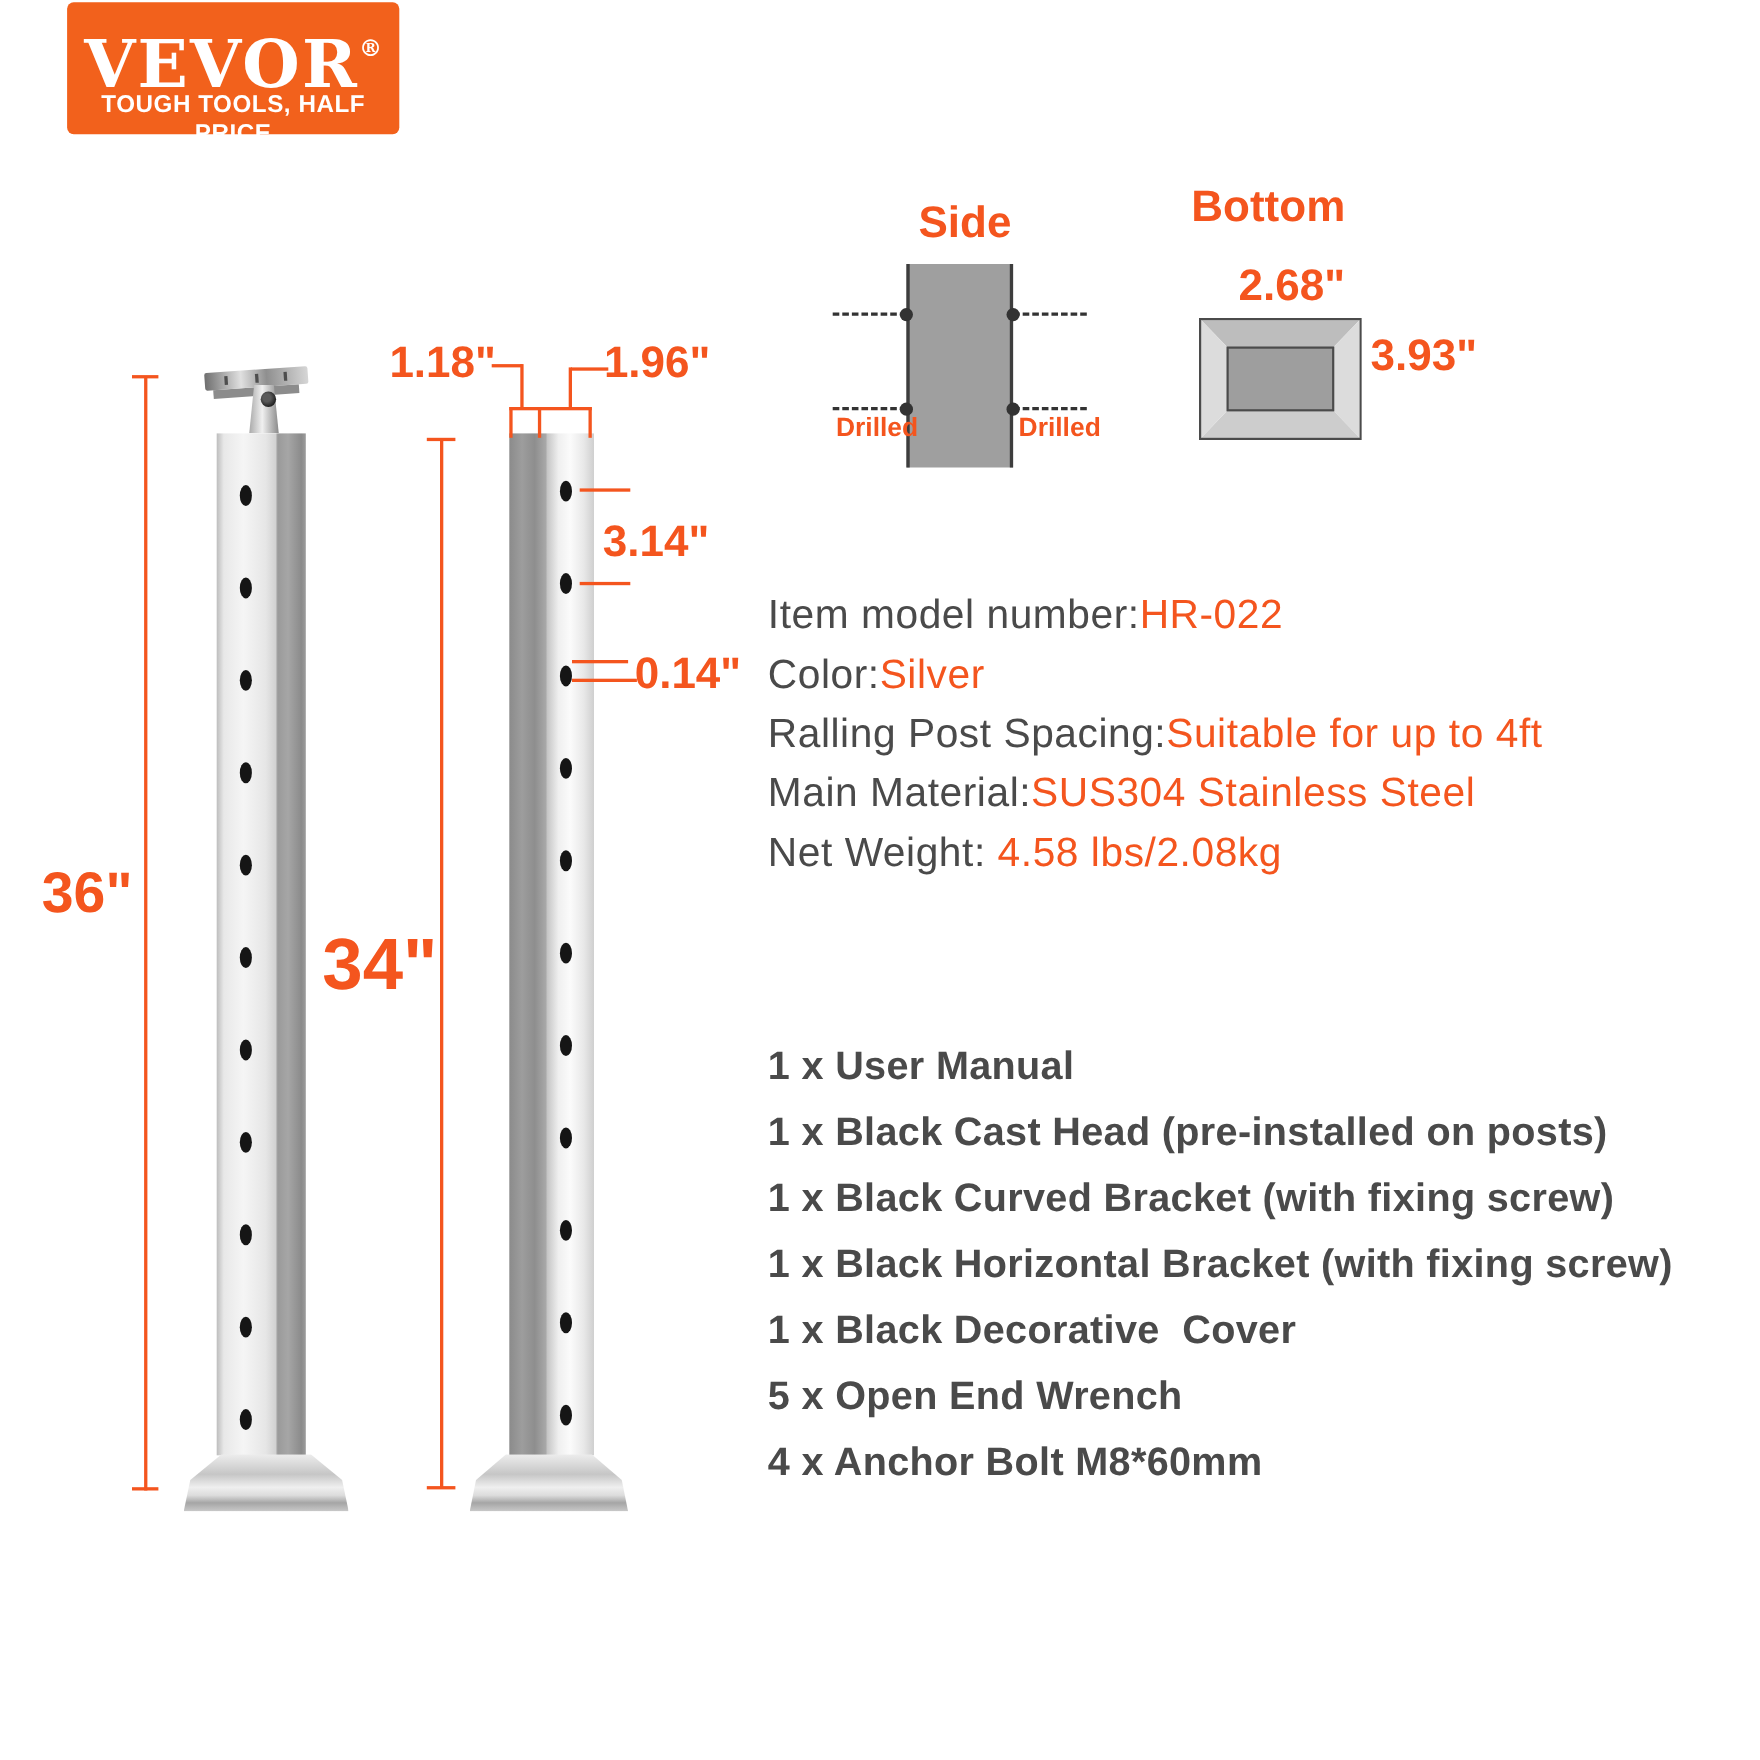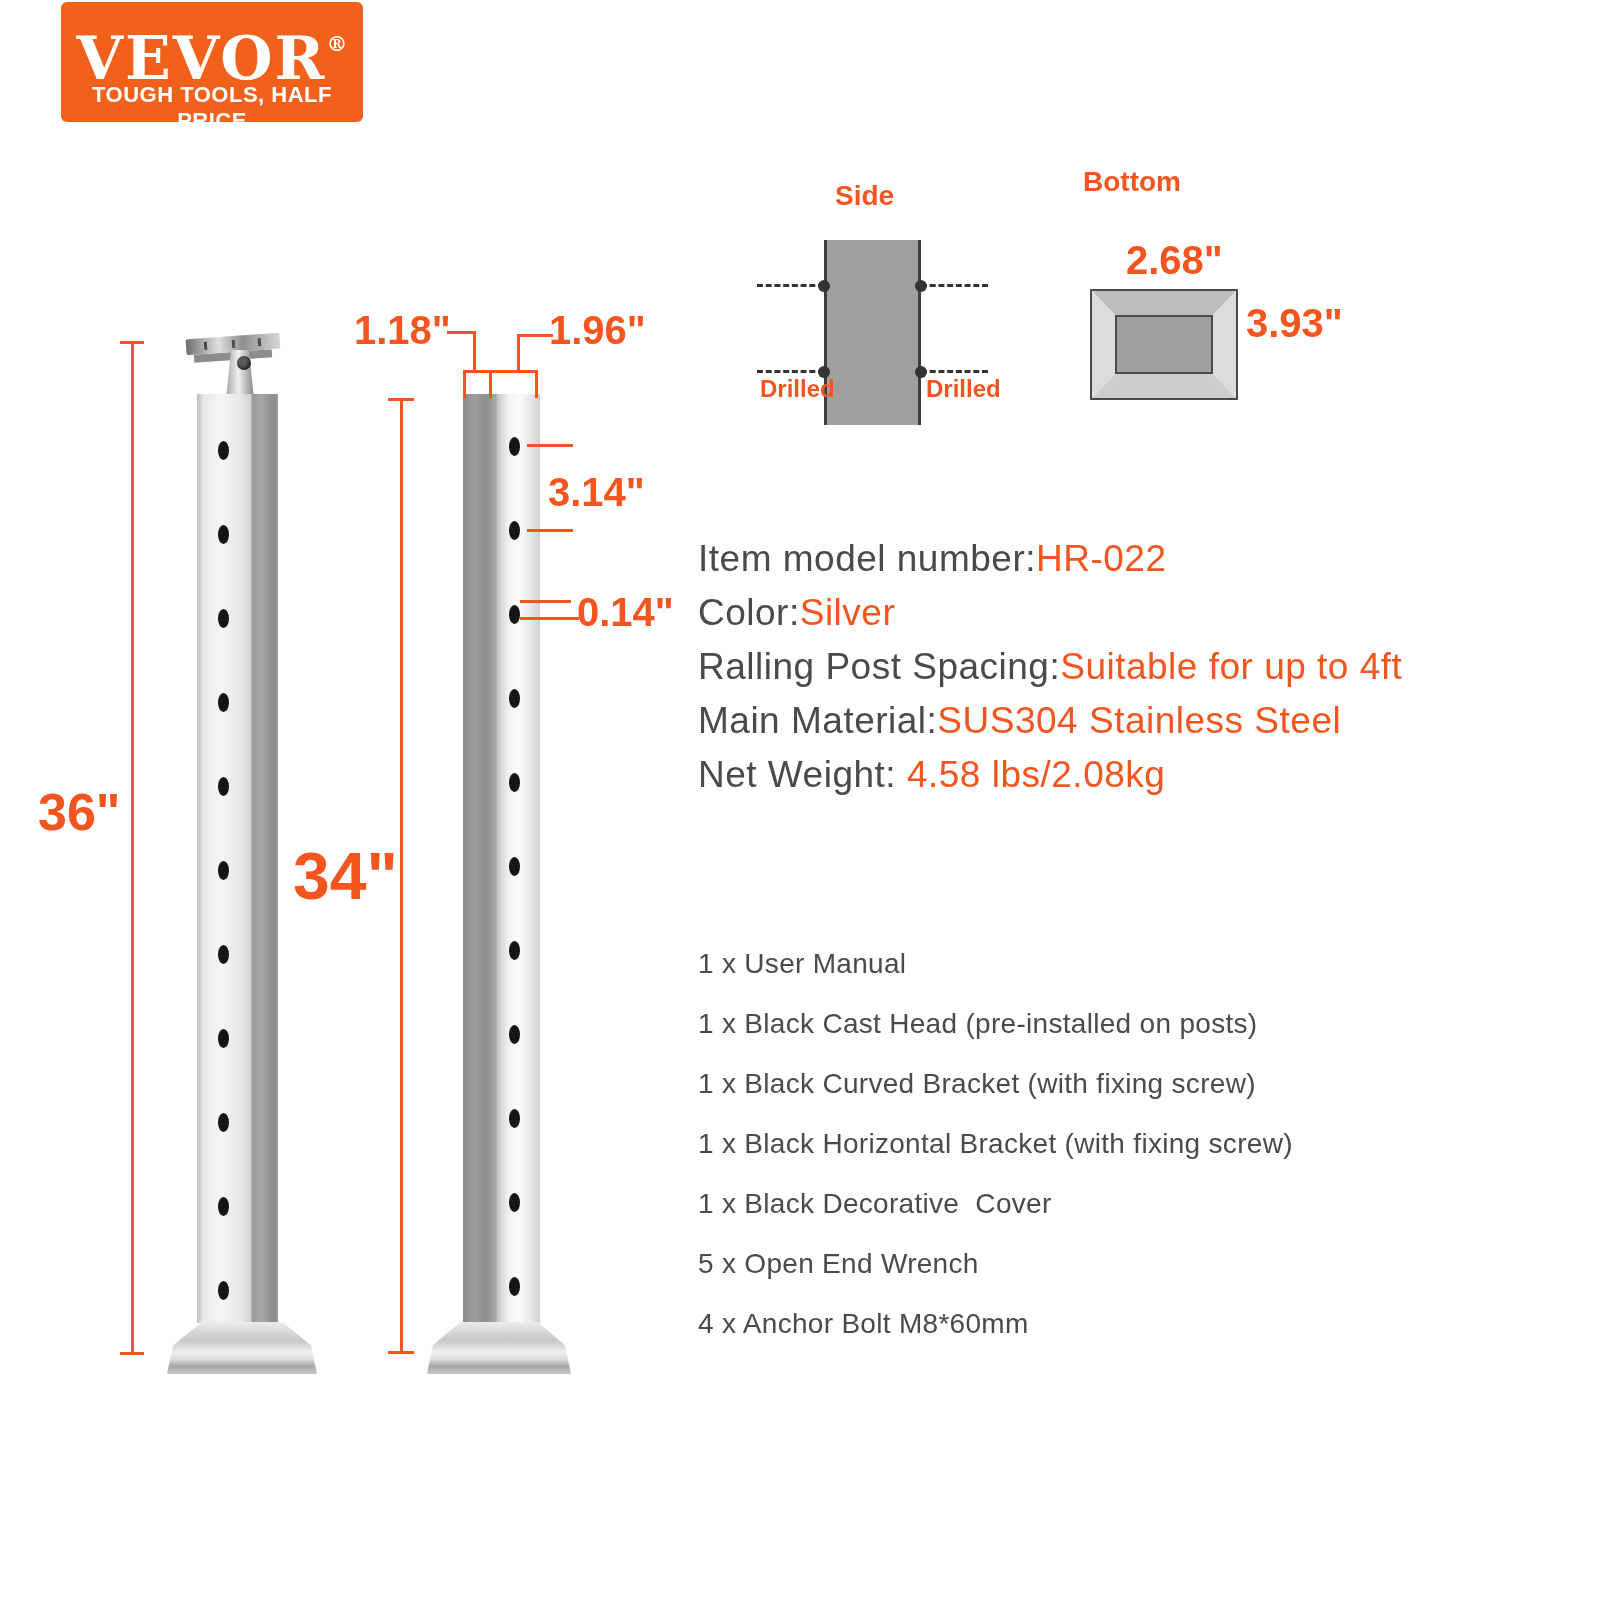--- a/index.html
+++ b/index.html
@@ -45,28 +45,28 @@
   .head-bolt{position:absolute;left:237px;top:356px;width:14px;height:14px;border-radius:50%;
     background:radial-gradient(circle at 40% 40%, #5a5a5a 0 30%, #222 70%);}
   
   .side-rect{position:absolute;left:824px;top:240px;width:97px;height:185px;
     background:var(--diagram-gray,#9F9F9F);
     border-left:3px solid var(--diagram-stroke,#3D3D3D);
     border-right:3px solid var(--diagram-stroke,#3D3D3D);box-sizing:border-box;}
   .dash-seg{position:absolute;width:67px;height:0;border-top:3px dashed #333;}
   .dot{position:absolute;width:12px;height:12px;border-radius:50%;background:#333;}
   .drilled{font-size:24px;}
-  .view-title{font-size:28px;}
+  .view-title{font-size:40px;}
   
   .spec-block{position:absolute;left:698px;top:538px;}
   .spec-line{height:54px;font-size:37px;font-weight:normal;letter-spacing:0.5px;
     color:var(--text-gray,#4A4A4A);white-space:pre;}
   .spec-line .val{color:var(--accent,#F4551E);}
   .pkg-block{position:absolute;left:698px;top:948px;}
-  .pkg-line{height:60px;font-size:28px;font-weight:normal;letter-spacing:0.3px;
+  .pkg-line{height:60px;font-size:36px;font-weight:bold;letter-spacing:0.3px;
     color:var(--text-gray,#4A4A4A);white-space:pre;}
 </style>
 </head>
 <body>
 
 <div id="canvas">
 
   <div class="logo-box">
     <div class="logo-brand"><span>VEVOR</span><span class="logo-reg">®</span></div>
     <div class="logo-tagline">TOUGH TOOLS, HALF PRICE</div>

